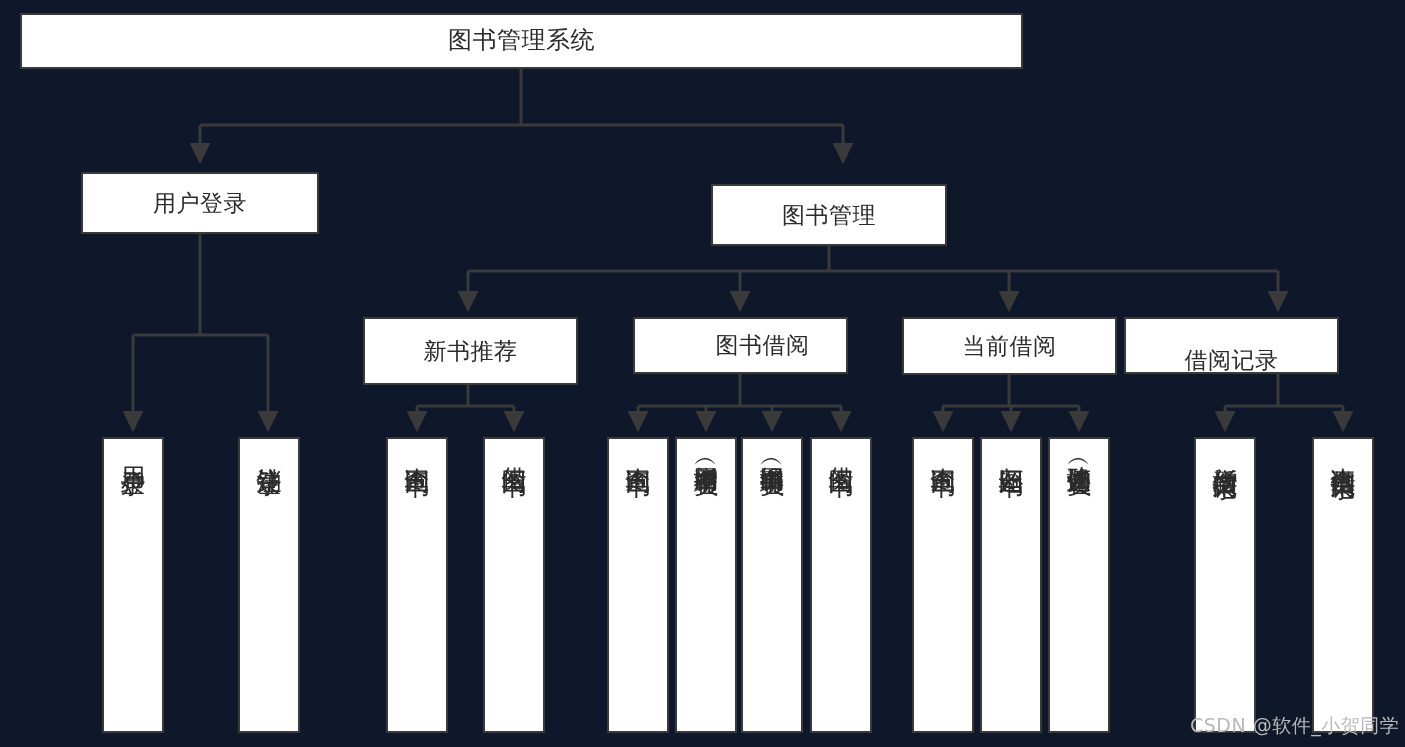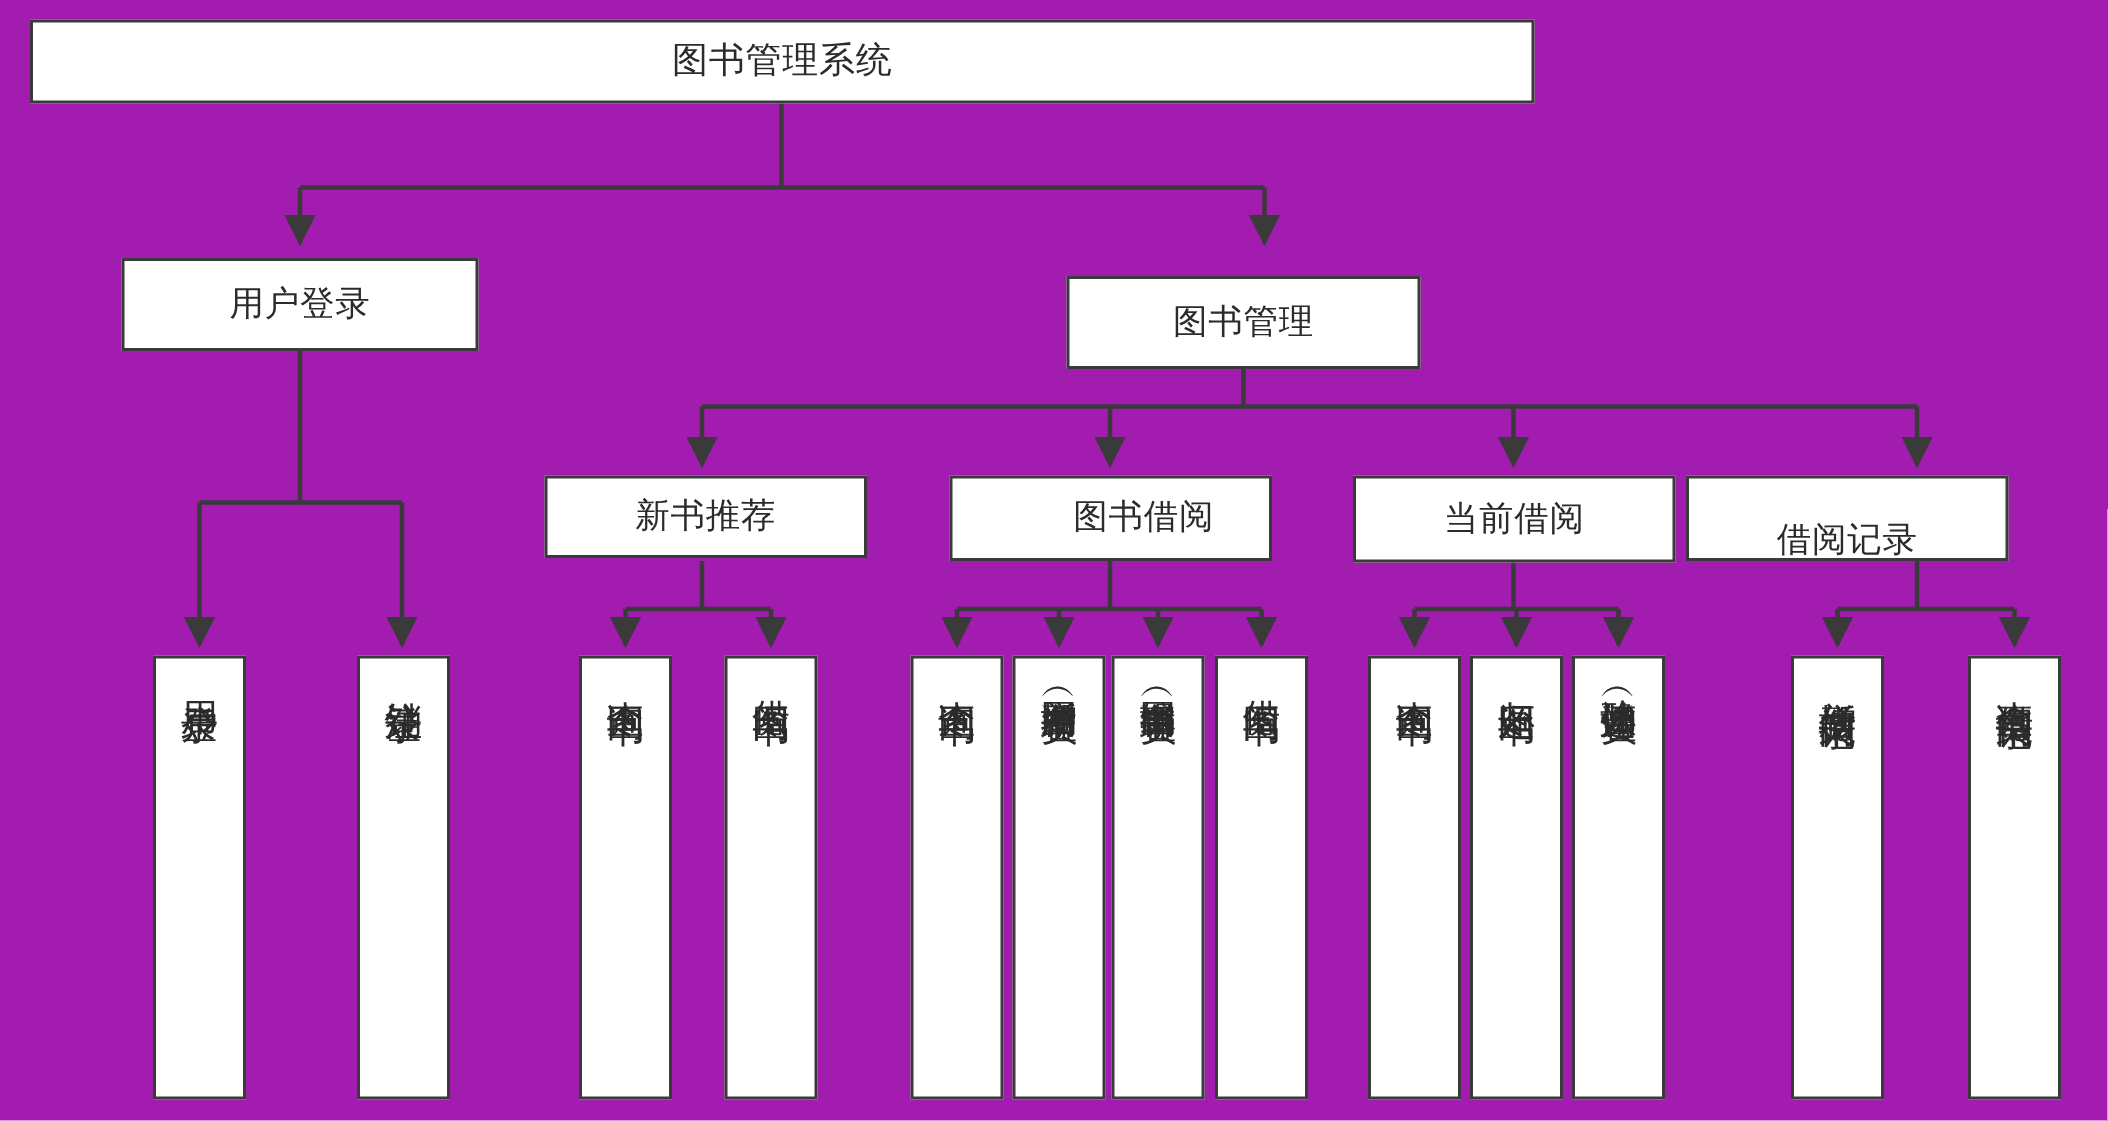--- a/index.html
+++ b/index.html
@@ -8,21 +8,21 @@
     padding: 0;
     background: #ffffff;
   }
   body {
     font-family: "DejaVu Sans", "Liberation Sans", sans-serif;
   }
   #canvas {
     position: relative;
     width: 1405px;
     height: 747px;
-    background: #a21caf;
+    background: #0f172a;
     overflow: hidden;
   }
   #wires {
     position: absolute;
     left: 0;
     top: 0;
     width: 1405px;
     height: 747px;
     pointer-events: none;
   }
@@ -137,21 +137,21 @@
     <span class="lbl">图书管理系统</span>
   </div>
 
   <div class="node horiz" style="left:81px; top:172px; width:238px; height:62px;">
     <span class="lbl">用户登录</span>
   </div>
   <div class="node horiz" style="left:711px; top:184px; width:236px; height:62px;">
     <span class="lbl">图书管理</span>
   </div>
 
-  <div class="node horiz" style="left:363px; top:317px; width:215px; height:55px;">
+  <div class="node horiz" style="left:363px; top:317px; width:215px; height:68px;">
     <span class="lbl">新书推荐</span>
   </div>
   <div class="node horiz" style="left:633px; top:317px; width:215px; height:57px;padding-left:44px;">
     <span class="lbl">图书借阅</span>
   </div>
   <div class="node horiz" style="left:902px; top:317px; width:215px; height:58px;">
     <span class="lbl">当前借阅</span>
   </div>
   <div class="node horiz" style="left:1124px; top:317px; width:215px; height:57px;align-items:flex-end;">
     <span class="lbl">借阅记录</span>
@@ -194,14 +194,15 @@
     <span class="lbl">确认归还（管理员）</span>
   </div>
 
   <div class="node vert" style="left:1194px; top:437px; width:62px; height:296px;">
     <span class="lbl">新增借阅记录</span>
   </div>
   <div class="node vert" style="left:1312px; top:437px; width:62px; height:296px;">
     <span class="lbl">查询借阅记录</span>
   </div>
 
+  <div class="watermark" style="left:1190px; top:713px;">CSDN @软件_小贺同学</div>
 
 </div>
 
 </body></html>

